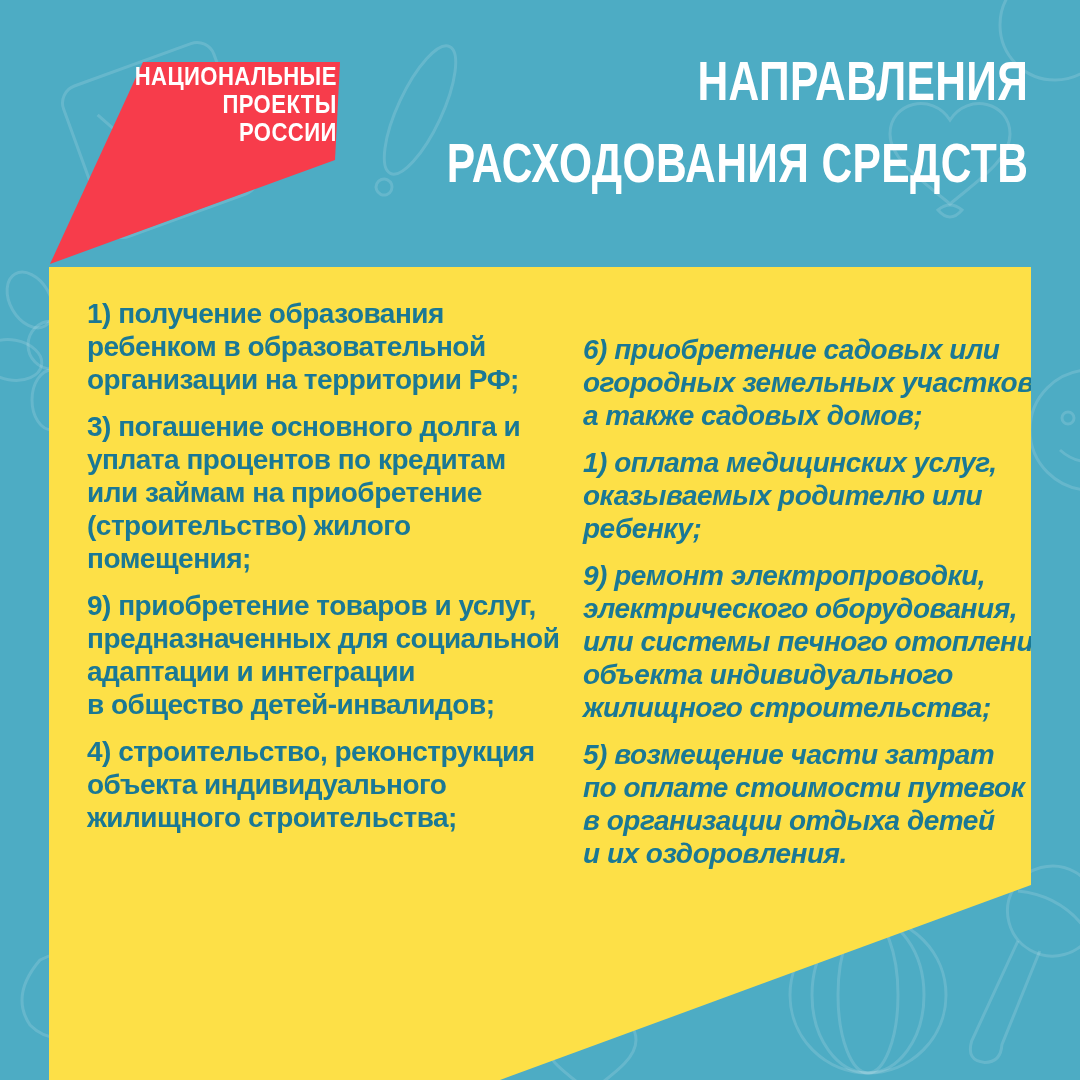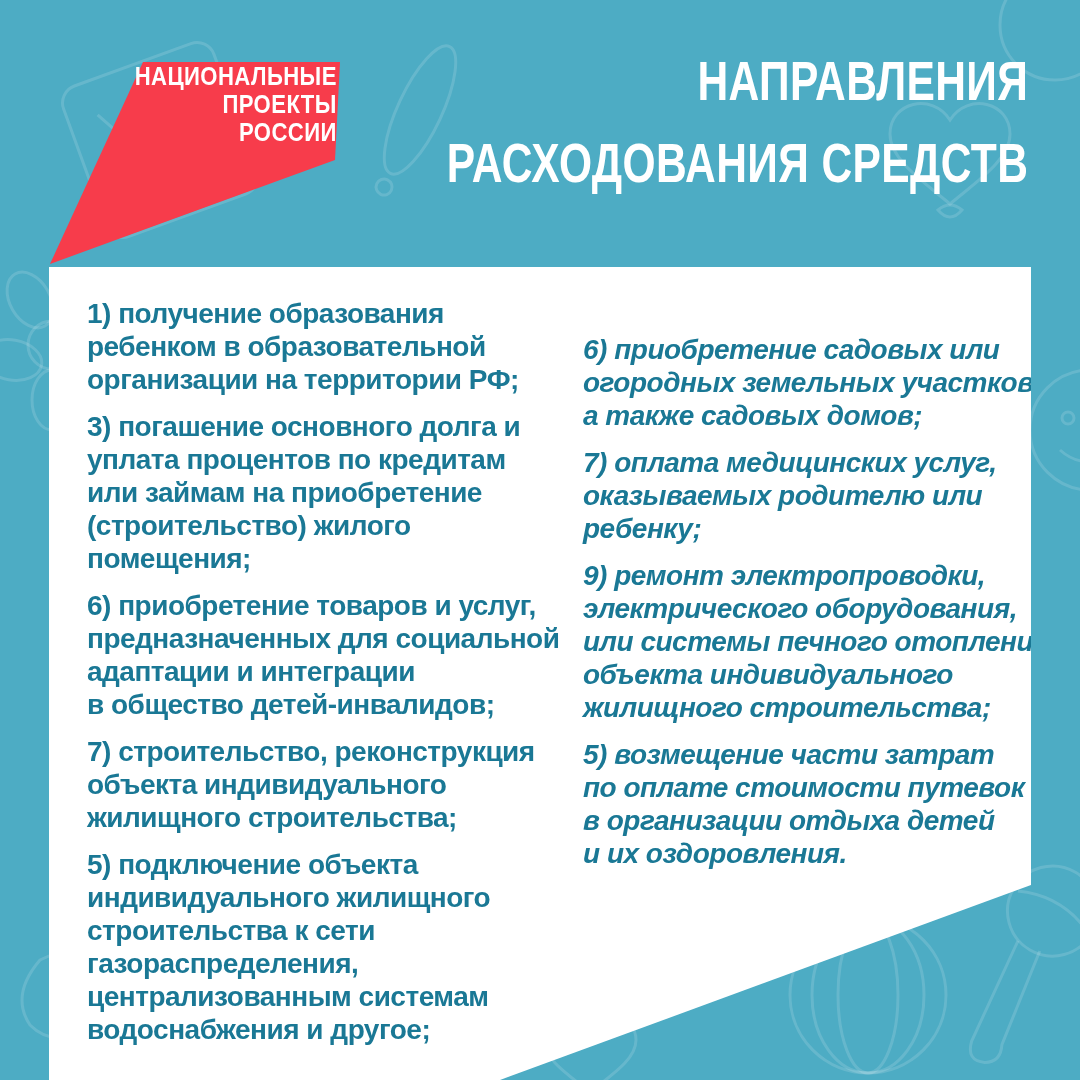--- a/index.html
+++ b/index.html
@@ -29,21 +29,21 @@
   .title{
     position:absolute;top:40px;right:52px;margin:0;
     color:#ffffff;font-weight:bold;font-size:56px;line-height:82px;
     text-align:right;white-space:pre-line;letter-spacing:0.5px;
     transform:scaleX(0.76);transform-origin:top right;
   }
 
   
   .card{
     position:absolute;left:49px;top:267px;width:982px;height:813px;
-    background:#ffffff;
+    background:#fde047;
     clip-path:polygon(0 0,982px 0,982px 618px,451px 813px,0 813px);
   }
   .col{position:absolute;}
   .col-left{left:38px;top:30px;width:505px;}
   .col-right{left:534px;top:66px;width:470px;font-style:italic;}
   .item{
     margin:0 0 14px 0;
     color:#1a7895;font-weight:bold;font-size:28px;line-height:33px;
     letter-spacing:-0.5px;white-space:pre-line;
   }
@@ -119,39 +119,33 @@
   <div class="card">
     <div class="col col-left">
       <p class="item">1) получение образования
 ребенком в образовательной
 организации на территории РФ;</p>
       <p class="item">3) погашение основного долга и
 уплата процентов по кредитам
 или займам на приобретение
 (строительство) жилого
 помещения;</p>
-      <p class="item">6) приобретение товаров и услуг,
+      <p class="item">9) приобретение товаров и услуг,
 предназначенных для социальной
 адаптации и интеграции
 в общество детей-инвалидов;</p>
-      <p class="item">7) строительство, реконструкция
+      <p class="item">4) строительство, реконструкция
 объекта индивидуального
 жилищного строительства;</p>
-      <p class="item">5) подключение объекта
-индивидуального жилищного
-строительства к сети
-газораспределения,
-централизованным системам
-водоснабжения и другое;</p>
     </div>
     <div class="col col-right">
       <p class="item">6) приобретение садовых или
 огородных земельных участков,
 а также садовых домов;</p>
-      <p class="item">7) оплата медицинских услуг,
+      <p class="item">1) оплата медицинских услуг,
 оказываемых родителю или
 ребенку;</p>
       <p class="item">9) ремонт электропроводки,
 электрического оборудования,
 или системы печного отопления
 объекта индивидуального
 жилищного строительства;</p>
       <p class="item">5) возмещение части затрат
 по оплате стоимости путевок
 в организации отдыха детей

